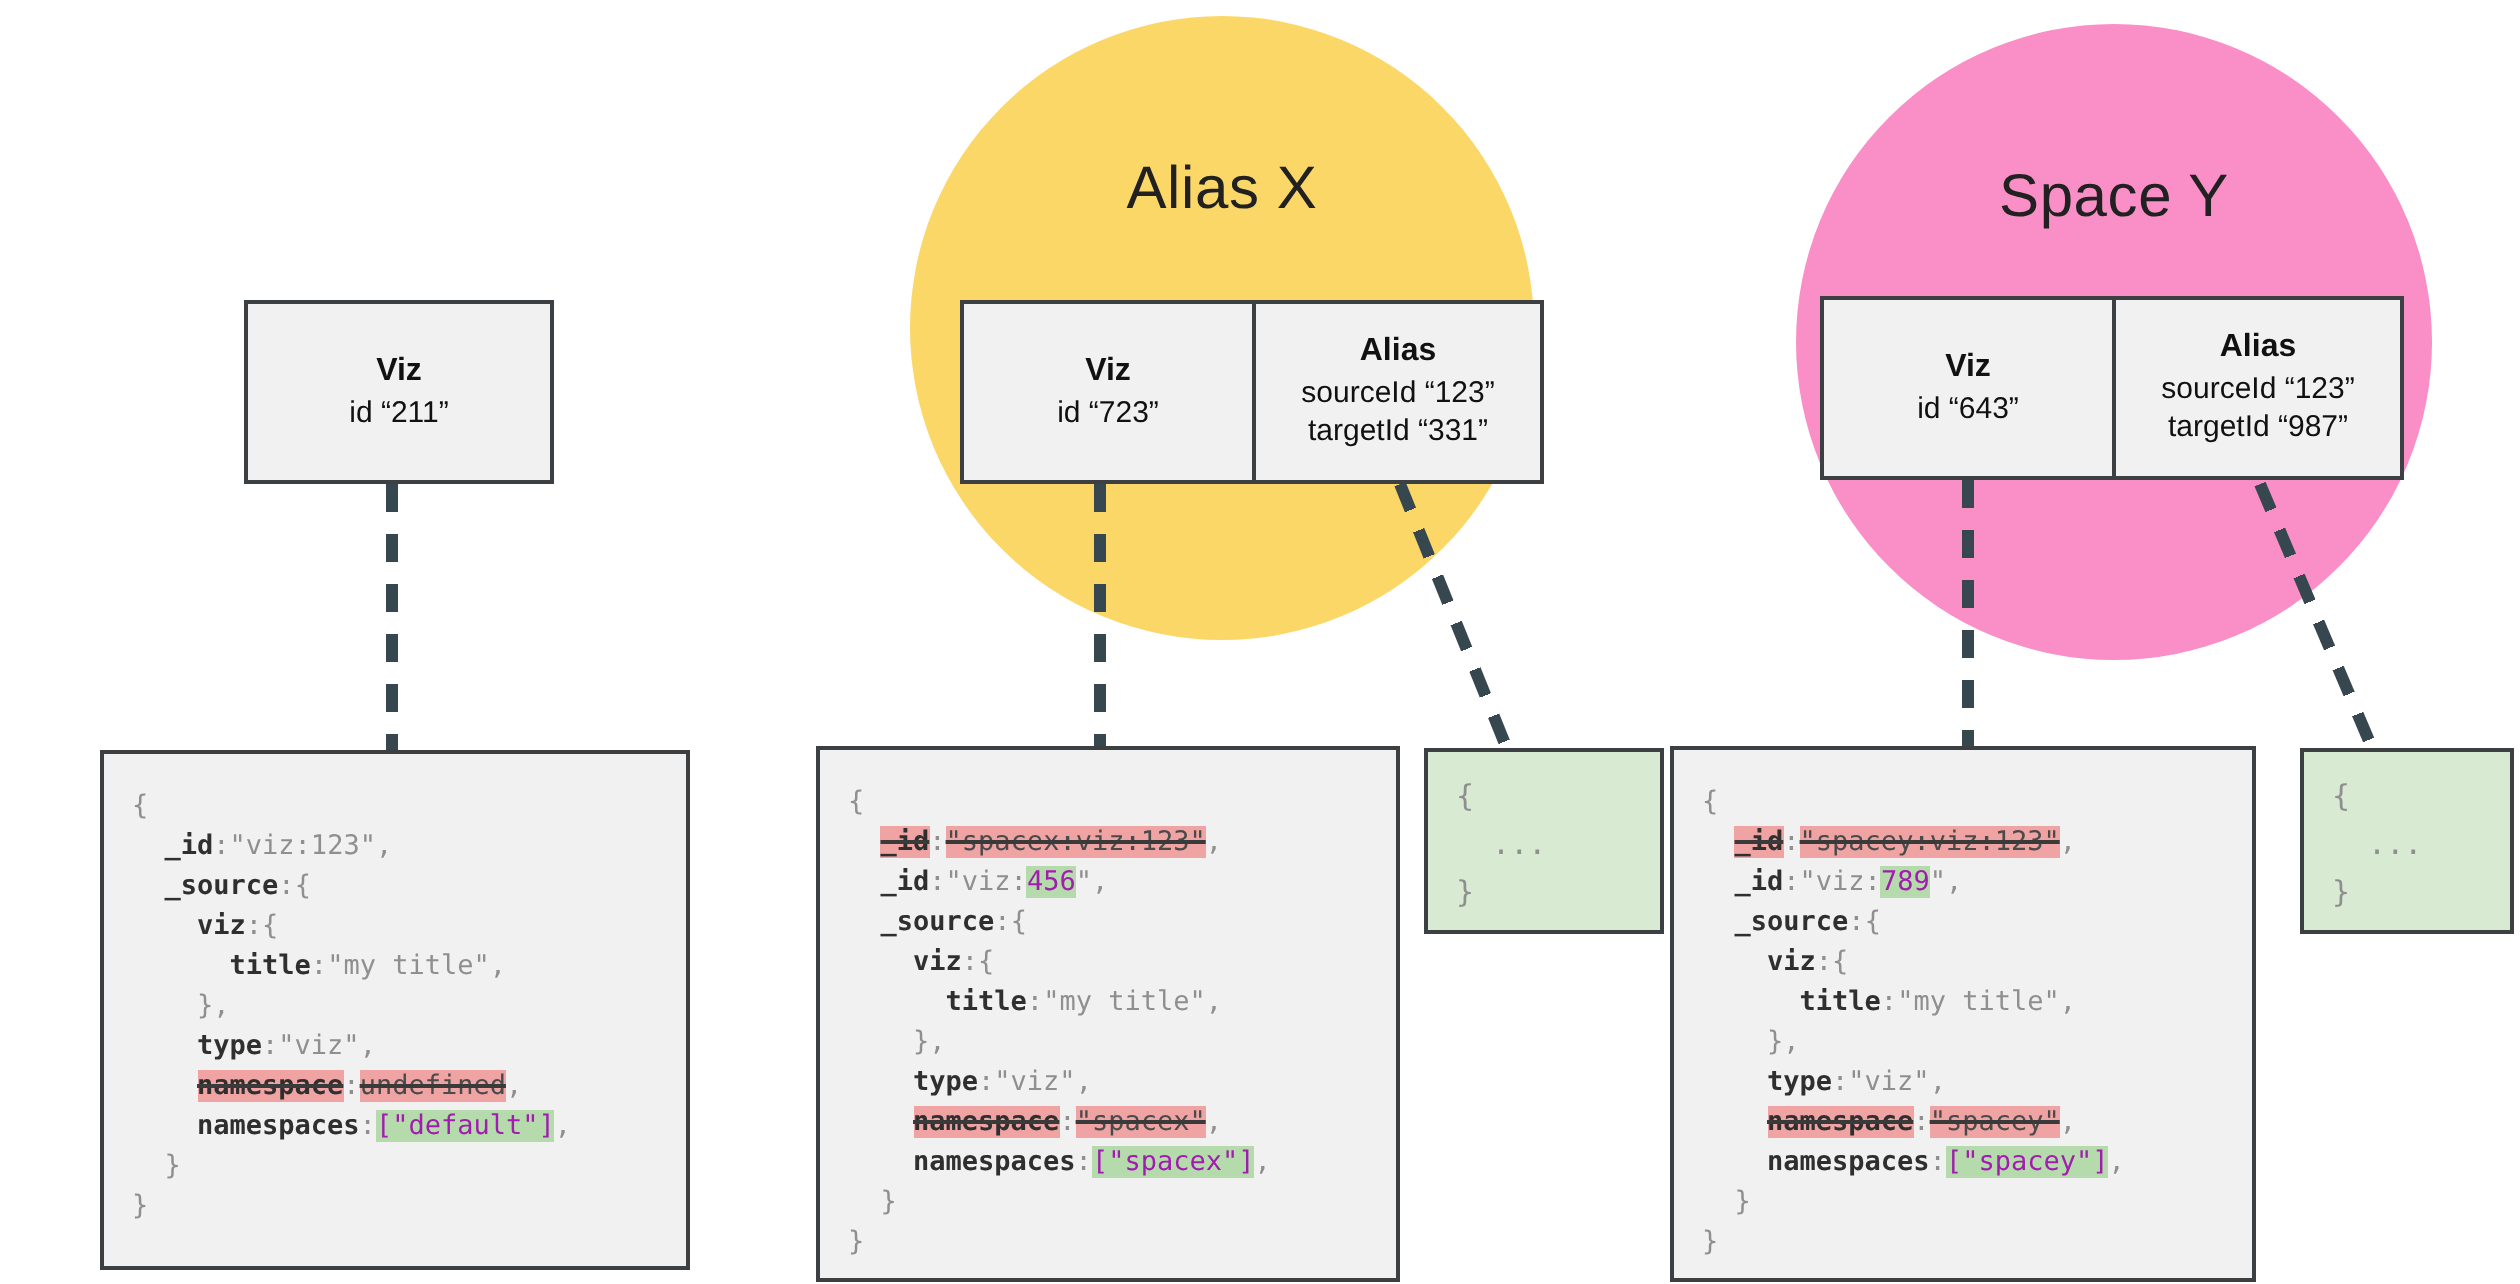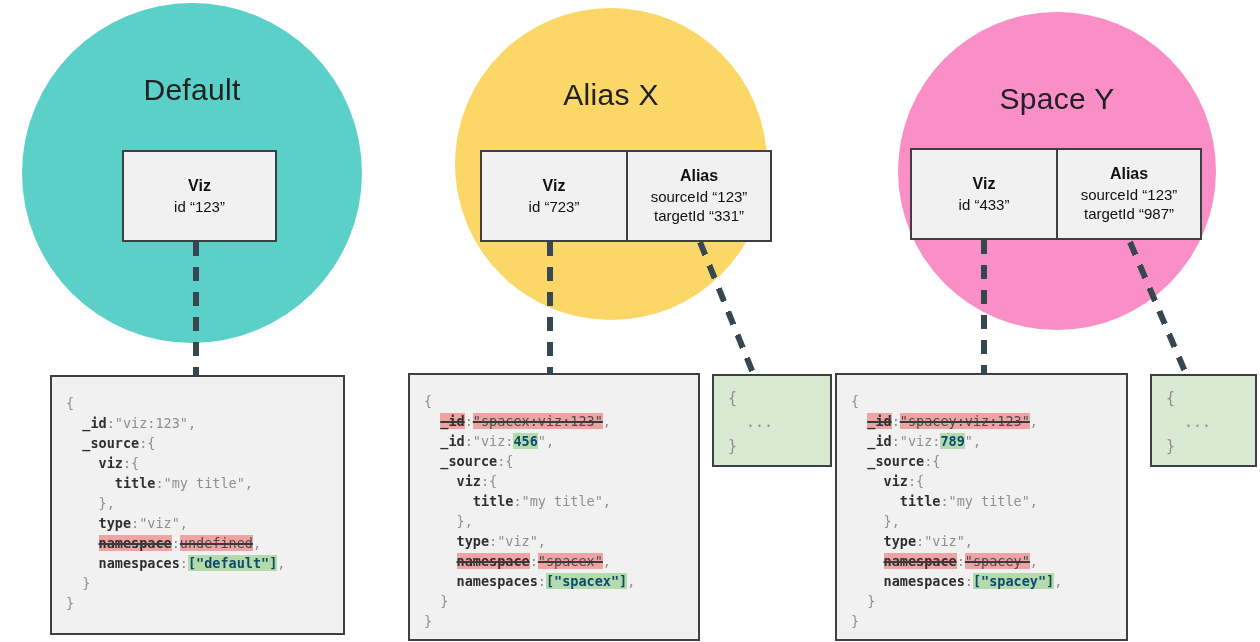--- a/index.html
+++ b/index.html
@@ -50,73 +50,70 @@
     padding: 16px 14px;
   }
   .code, .alias-code {
     font-family: "DejaVu Sans Mono", "Liberation Mono", monospace;
     font-size: 13.5px; line-height: 20px; white-space: pre;
   }
   .seg-k  { color: #2f2f2f; font-weight: bold; }
   .seg-p  { color: #8f8f8f; }
   .seg-d  { color: #4a4a4a; background: var(--del-bg); text-decoration: line-through; text-decoration-thickness: 2px; text-decoration-color: #3a3a3a; }
   .seg-dk { color: #2f2f2f; font-weight: bold; background: var(--del-bg); text-decoration: line-through; text-decoration-thickness: 2px; text-decoration-color: #3a3a3a; }
-  .seg-a  { color: #0c4a6e; background: var(--add-bg); font-weight: bold; }
+  .seg-a  { color: #a21caf; background: var(--add-bg); }
 
   .alias-doc {
     position: absolute; background: var(--alias-bg);
     border: 2px solid #3c4043; z-index: 3;
     padding: 10px 14px;
   }
   .alias-code { color: #8f8f8f; font-size: 15px; line-height: 24px; }
 </style>
 </head>
 <body>
 
 <div class="stage">
 
-  <div class="circle" style="left: 22px; top: 3px; width: 340px; height: 340px; background: rgb(91, 208, 201);">
-    <div class="space-label">Default</div>
-  </div>
   <div class="circle" style="left: 455px; top: 8px; width: 312px; height: 312px; background: rgb(251, 215, 104);">
     <div class="space-label">Alias X</div>
   </div>
   <div class="circle" style="left: 898px; top: 12px; width: 318px; height: 318px; background: rgb(249, 143, 198);">
     <div class="space-label">Space Y</div>
   </div>
 
   <div class="vline" style="left:193px;top:242px;height:133px"></div>
   <div class="vline" style="left:547px;top:242px;height:131px"></div>
   <div class="vline tilt" style="left:697px;top:242px;height:141px;transform:rotate(-22deg)"></div>
   <div class="vline" style="left:981px;top:240px;height:133px"></div>
   <div class="vline tilt" style="left:1127px;top:242px;height:142px;transform:rotate(-23deg)"></div>
 
   <div class="box-group" style="left:122px;top:150px">
     <div class="node-box" style="width:155px">
       <div class="node-title">Viz</div>
-      <div class="node-line">id “123”</div>
+      <div class="node-line">id “211”</div>
     </div>
   </div>
 
   <div class="box-group" style="left:480px;top:150px">
     <div class="node-box" style="width:148px">
       <div class="node-title">Viz</div>
       <div class="node-line">id “723”</div>
     </div>
     <div class="node-box" style="width:146px">
       <div class="node-title">Alias</div>
       <div class="node-line">sourceId “123”</div>
       <div class="node-line">targetId “331”</div>
     </div>
   </div>
 
   <div class="box-group" style="left:910px;top:148px">
     <div class="node-box" style="width:148px">
       <div class="node-title">Viz</div>
-      <div class="node-line">id “433”</div>
+      <div class="node-line">id “643”</div>
     </div>
     <div class="node-box" style="width:146px">
       <div class="node-title">Alias</div>
       <div class="node-line">sourceId “123”</div>
       <div class="node-line">targetId “987”</div>
     </div>
   </div>
 
   <div class="doc-box" style="left:50px;top:375px;width:295px;height:260px">
     <div class="code"><div><span class="seg-p">{</span></div><div><span class="seg-p">  </span><span class="seg-k">_id</span><span class="seg-p">:</span><span class="seg-p">"viz:123"</span><span class="seg-p">,</span></div><div><span class="seg-p">  </span><span class="seg-k">_source</span><span class="seg-p">:</span><span class="seg-p">{</span></div><div><span class="seg-p">    </span><span class="seg-k">viz</span><span class="seg-p">:</span><span class="seg-p">{</span></div><div><span class="seg-p">      </span><span class="seg-k">title</span><span class="seg-p">:</span><span class="seg-p">"my title"</span><span class="seg-p">,</span></div><div><span class="seg-p">    </span><span class="seg-p">},</span></div><div><span class="seg-p">    </span><span class="seg-k">type</span><span class="seg-p">:</span><span class="seg-p">"viz"</span><span class="seg-p">,</span></div><div><span class="seg-p">    </span><span class="seg-dk">namespace</span><span class="seg-p">:</span><span class="seg-d">undefined</span><span class="seg-p">,</span></div><div><span class="seg-p">    </span><span class="seg-k">namespaces</span><span class="seg-p">:</span><span class="seg-a">["default"]</span><span class="seg-p">,</span></div><div><span class="seg-p">  </span><span class="seg-p">}</span></div><div><span class="seg-p">}</span></div></div>

